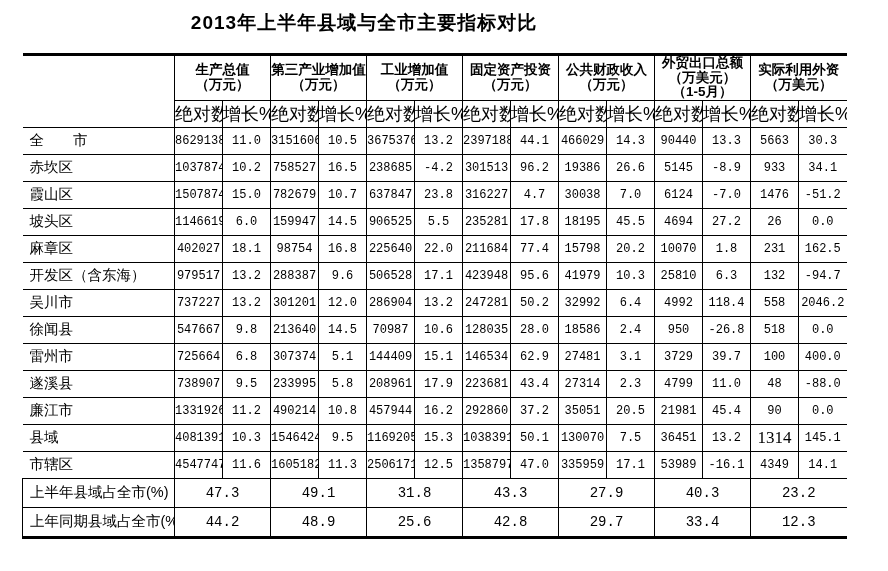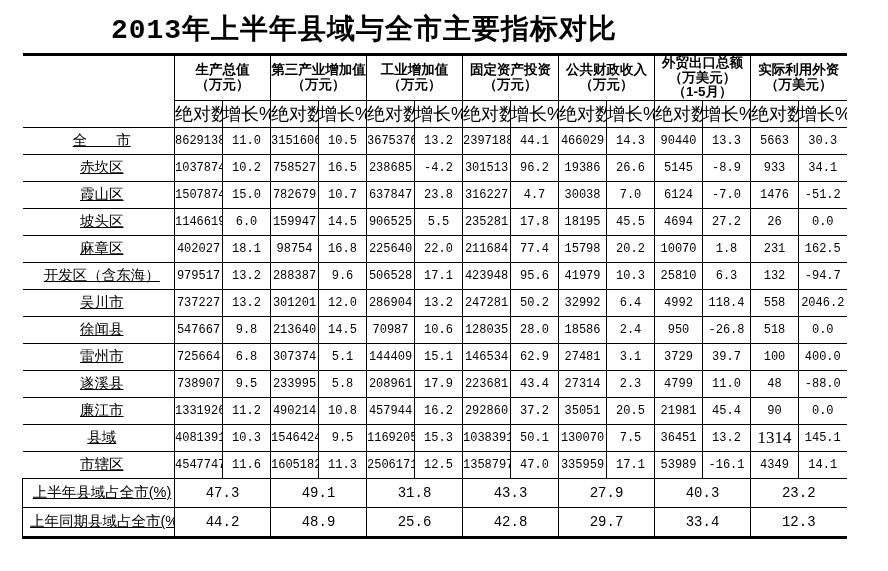--- a/index.html
+++ b/index.html
@@ -1,42 +1,42 @@
 <!DOCTYPE html>
 <html><head>
 <meta charset="utf-8">
 <style>
   html,body{margin:0;padding:0;background:#ffffff;}
   body{width:888px;height:571px;overflow:hidden;
        font-family:"Liberation Sans",sans-serif;color:#000;}
   .page{position:relative;width:888px;height:571px;background:#fff;}
 
   .title{position:absolute;left:0;top:10px;width:728px;margin:0;
-         text-align:center;font-size:28px;font-weight:bold;
-         letter-spacing:1px;font-family:Liberation Mono, monospace;}
+         text-align:center;font-size:19px;font-weight:bold;
+         letter-spacing:1px;font-family:Liberation Sans, sans-serif;}
 
   table.main{position:absolute;left:22px;top:53px;width:824px;
              border-collapse:collapse;table-layout:fixed;
              border-top:3px solid #000;border-bottom:3px solid #000;}
 
   th,td{border:1px solid #000;padding:0;vertical-align:middle;
         overflow:hidden;white-space:nowrap;}
 
   
   tr > *:first-child{border-left:none;}
   tr > *:last-child{border-right:none;}
 
   th.corner{border-top:none;}
 
   th.group{height:41px;font-size:13.5px;font-weight:bold;
            text-align:center;line-height:1.08;white-space:pre-line;}
   th.sub{height:26px;font-size:18px;font-weight:normal;text-align:center;}
 
   th.rowlabel{height:26px;font-size:14.5px;font-weight:normal;
-              text-align:center;padding-left:7px;text-decoration:underline;}
+              text-align:left;padding-left:7px;}
   td.num{height:26px;text-align:center;font-size:12px;
          font-family:"Liberation Mono","DejaVu Sans Mono",monospace;}
 
   td.num.special{font-family:Liberation Serif, serif;
                  font-size:17px;}
 
   tr.summary th.rowlabel{height:28px;border-left:1px solid #000;margin-top:20px;}
   tr.summary td.sum{height:28px;text-align:center;font-size:14px;
                     font-family:"Liberation Mono","DejaVu Sans Mono",monospace;margin-top:40px;}
 </style>

